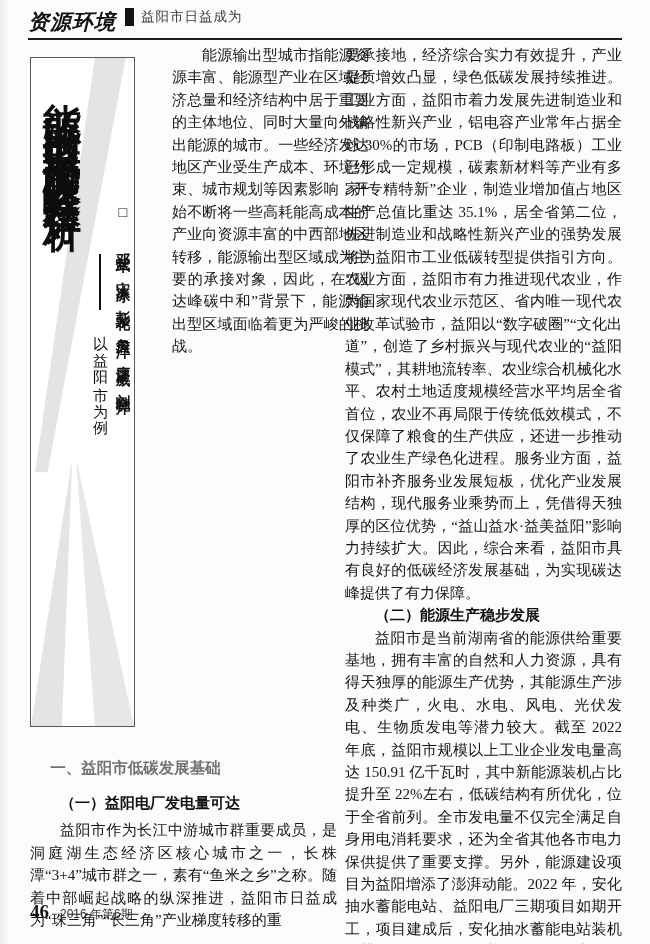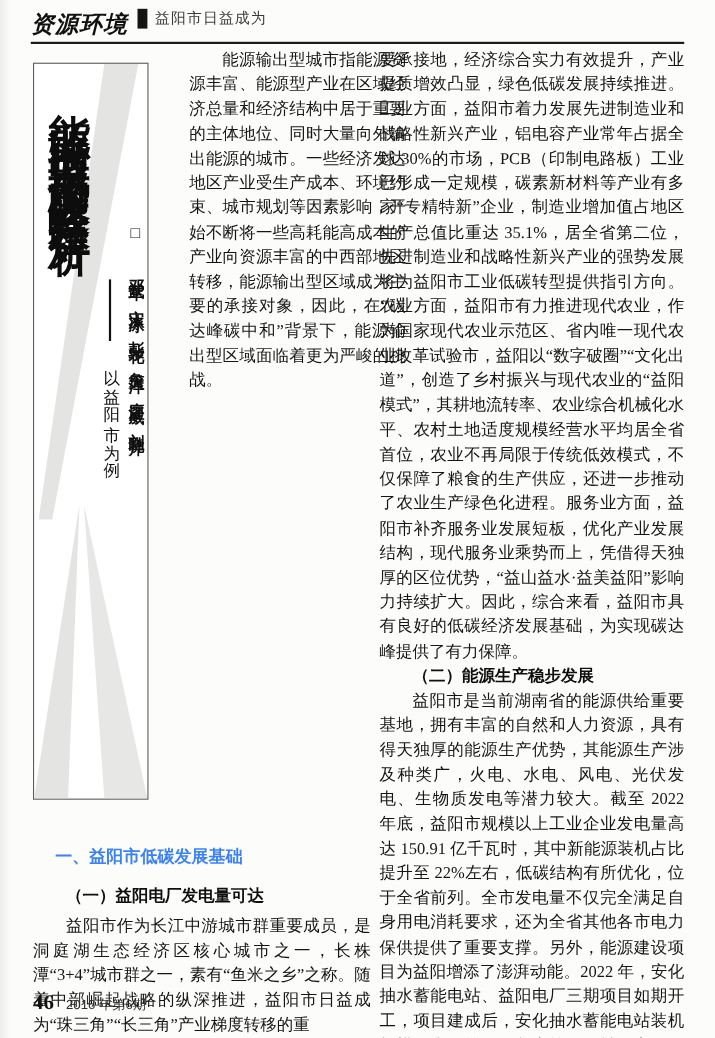--- a/index.html
+++ b/index.html
@@ -60,21 +60,21 @@
 
   
   .body-text { font-size:15px; line-height:22.4px; text-align:justify; color:#151515; }
   .body-text p { text-indent:2em; margin:0; }
   .body-text p.no-indent { text-indent:0; }
   .col-mid   { position:absolute; left:140px; top:44px;  width:197px;margin-left:32px; }
   .col-right { position:absolute; left:345px; top:44px;  width:277px; }
   .left-bottom { position:absolute; left:30px; top:757px; width:307px; }
   h2.sec-heading {
     font-size:15.5px; font-weight:bold; text-indent:1.3em; line-height:22px;
-    margin:12px 0 13px 0; font-family:"Liberation Sans","DejaVu Sans",sans-serif; color:#3b82f6;
+    margin:0 0 13px 0; font-family:"Liberation Sans","DejaVu Sans",sans-serif; color:#737373;
   }
   h3.sub-heading {
     font-size:15px; font-weight:bold; text-indent:2em; line-height:22.4px;
     margin:0 0 5px 0; font-family:"Liberation Sans","DejaVu Sans",sans-serif; color:#0f0f0f;
   }
   .col-right h3.sub-heading { margin:0; }
 
   
   .footer { position:absolute; left:30px; top:901px; display:flex; align-items:baseline; }
   .page-number { font-size:19px; font-weight:bold; font-family:"Liberation Serif","DejaVu Serif",serif; color:#111; }

